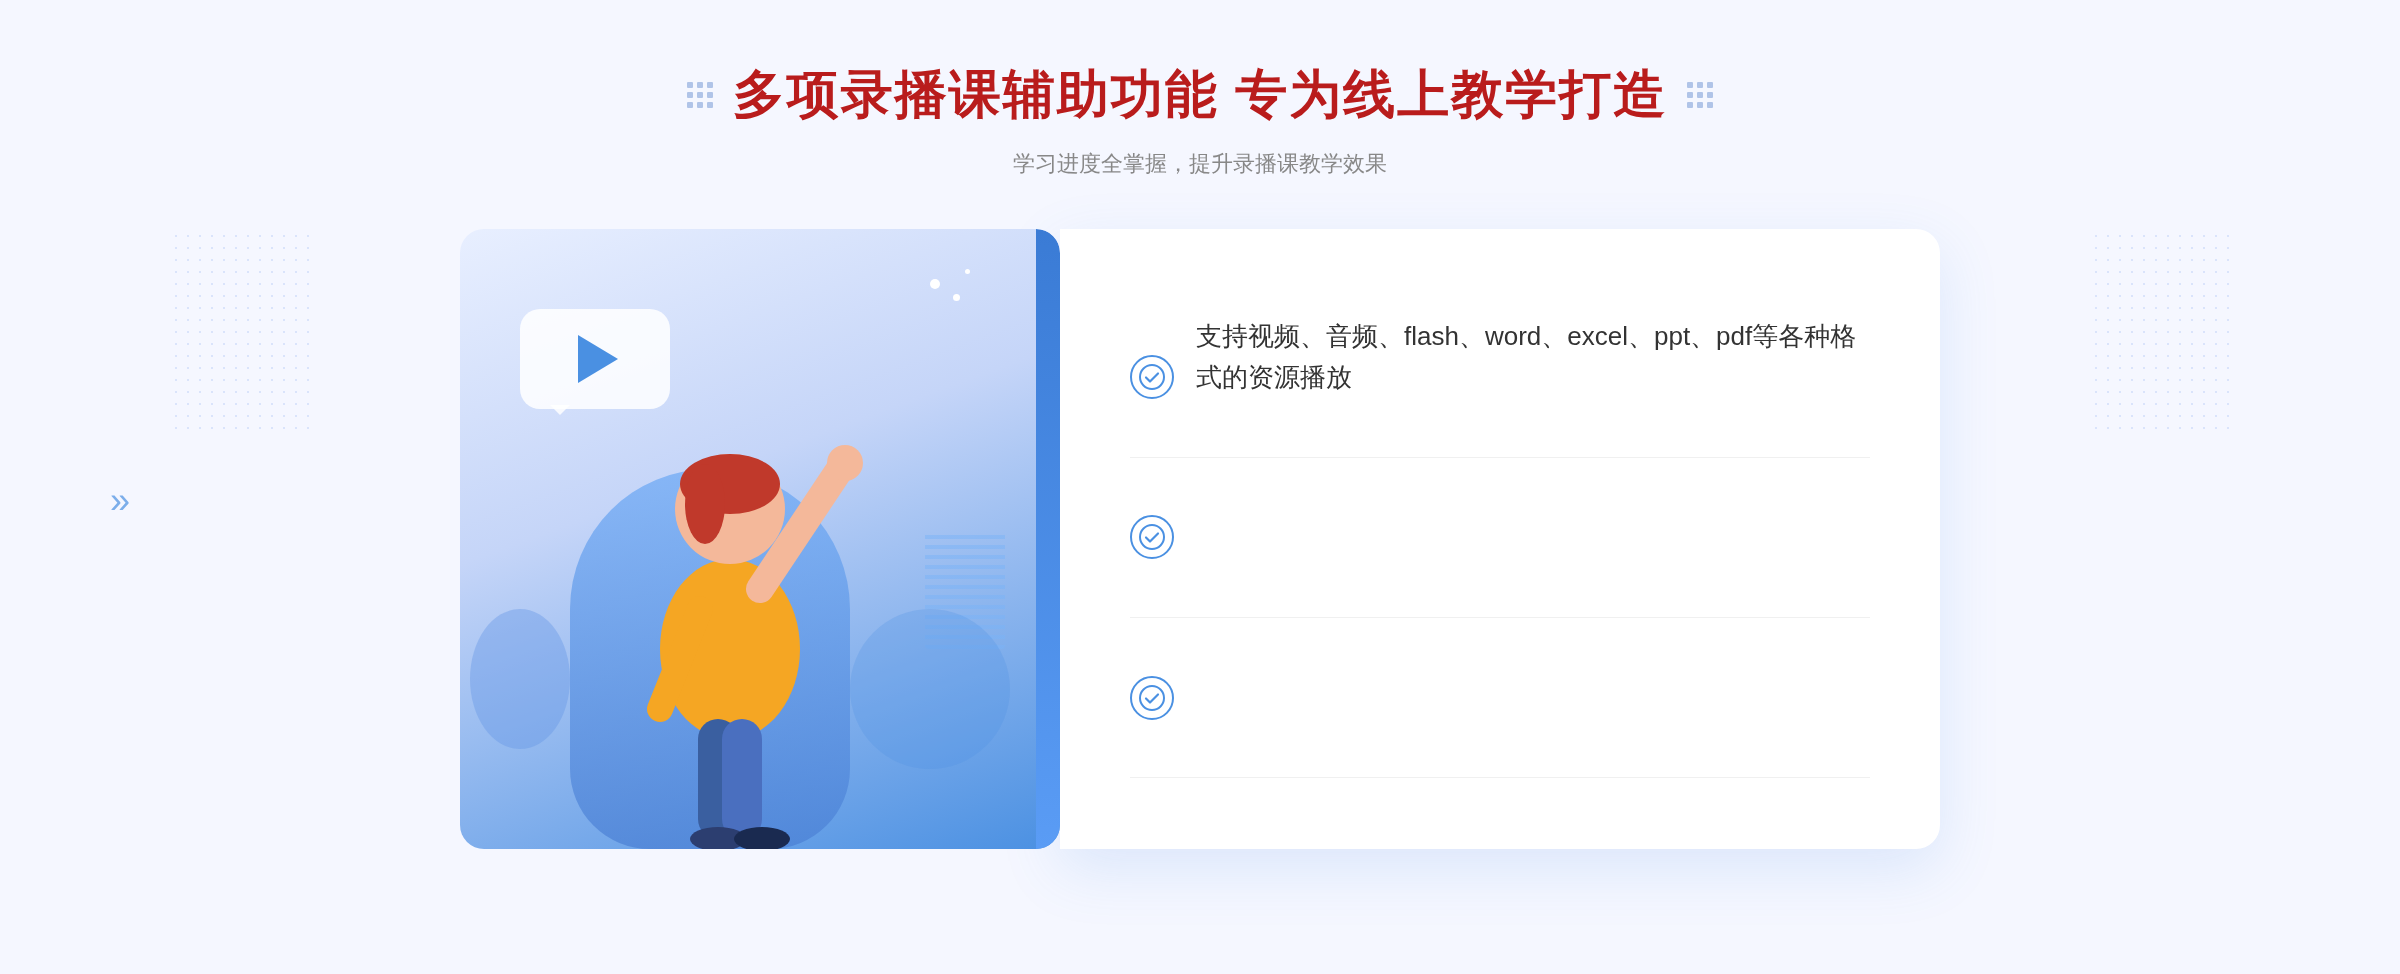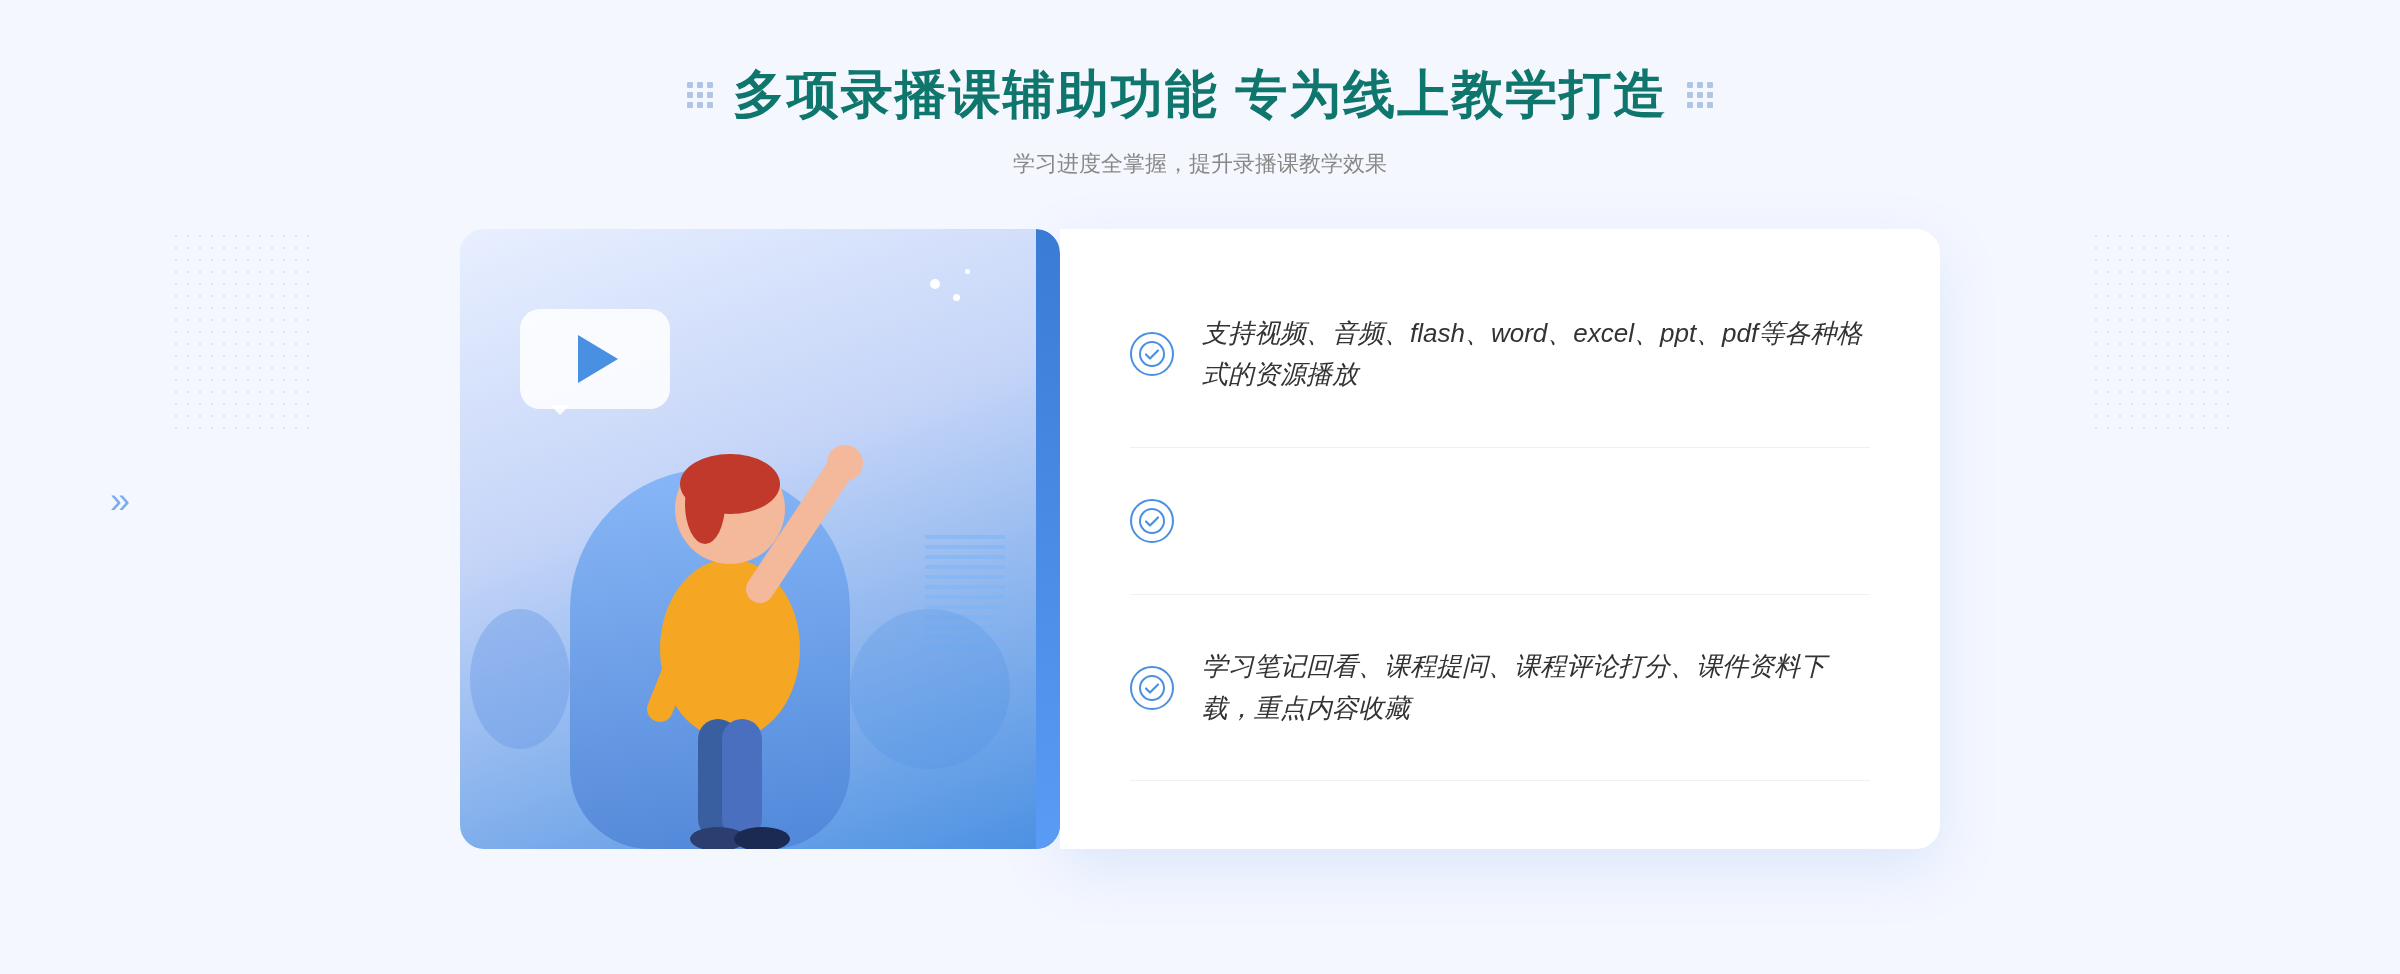--- a/index.html
+++ b/index.html
@@ -85,21 +85,21 @@
     .title-dot-grid {
       display: grid;
       grid-template-columns: repeat(3, 6px);
       grid-template-rows: repeat(3, 6px);
       gap: 4px;
     }
 
     .page-title {
       font-size: 52px;
       font-weight: 700;
-      color: #0f766e;
+      color: #b91c1c;
       letter-spacing: 2px;
     }
 
     .page-subtitle {
       font-size: 22px;
       color: #888;
       margin-top: 19px;
       font-weight: 400;
     }
 
@@ -272,24 +272,23 @@
       padding: 50px 70px;
       display: flex;
       flex-direction: column;
       justify-content: space-around;
       box-shadow: 0 20px 60px rgba(74, 144, 226, 0.15);
       flex-shrink: 0;
     }
 
     .feature-item {
       display: flex;
-      align-items: center;
-      gap: 28px;
+      align-items: flex-end;
+      gap: 22px;
       padding: 16px 0;
-      font-style: italic;
     }
 
     .check-circle {
       width: 44px;
       height: 44px;
       border-radius: 50%;
       border: 2.5px solid #4a90e2;
       display: flex;
       align-items: center;
       justify-content: center;
@@ -433,21 +432,20 @@
 
       <div class="divider"></div>
 
       <div class="feature-item">
         <div class="check-circle">
           <svg width="26" height="26" viewBox="0 0 26 26" fill="none" xmlns="http://www.w3.org/2000/svg">
             <circle cx="13" cy="13" r="12" stroke="#4a90e2" stroke-width="2"></circle>
             <path d="M7 13.5L11 17.5L19 9.5" stroke="#4a90e2" stroke-width="2.2" stroke-linecap="round" stroke-linejoin="round"></path>
           </svg>
         </div>
-        <span class="feature-text">学习笔记回看、课程提问、课程评论打分、课件资料下载，重点内容收藏</span>
       </div>
 
       <div class="divider"></div>
 
 
     </div>
   </div>
 
 </div>
 

